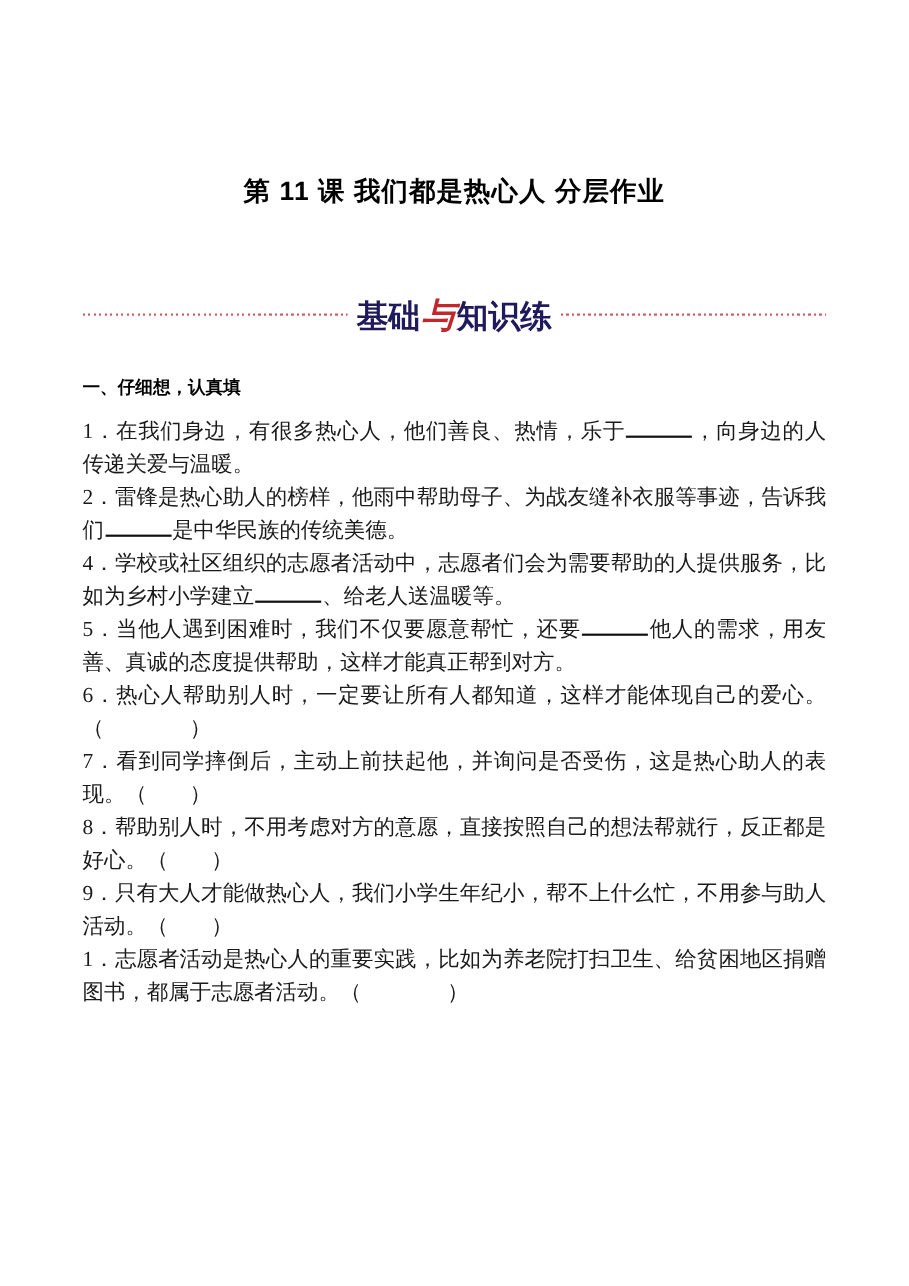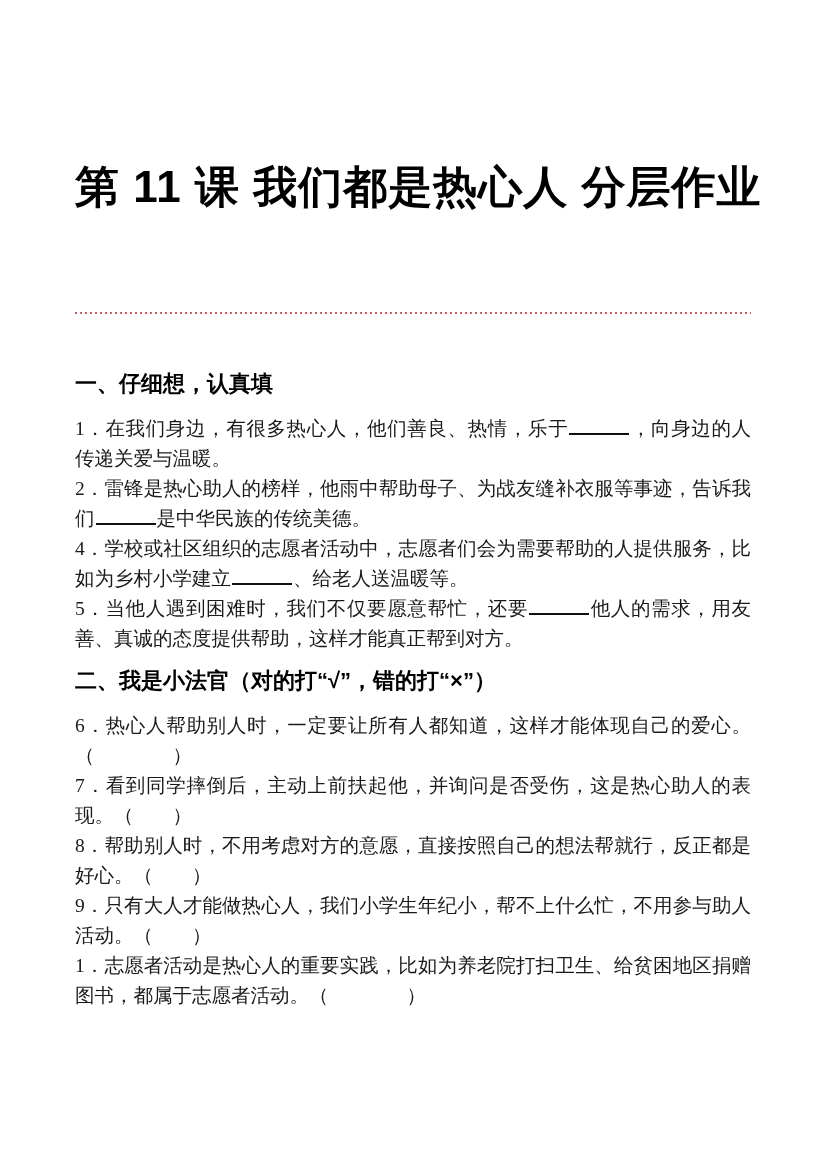--- a/index.html
+++ b/index.html
@@ -17,21 +17,21 @@
     padding: 158px 75px 0 75px;
     overflow: hidden;
     font-family: "Liberation Serif", "DejaVu Serif", serif;
     color: var(--text, #1a1a1a);
   }
   .title {
     margin: 0 0 76px 0;
     text-align: center;
     font-family: "Liberation Sans", "DejaVu Sans", sans-serif;
     font-weight: 900;
-    font-size: 44px;
+    font-size: 24px;
     letter-spacing: 1px;
     color: #000000;
     white-space: nowrap;
   }
   .banner {
     position: relative;
     height: 42px;
     margin-bottom: 34px;
   }
   .banner-line {
@@ -58,21 +58,21 @@
   .banner-sym {
     color: var(--red, #c1272d);
     font-size: 31px;
     padding: 0 1px;
     font-style: italic;
   }
   .section-heading {
     margin: 12px 0 15px 0;
     font-family: "Liberation Sans", "DejaVu Sans", sans-serif;
     font-weight: 800;
-    font-size: 22px;
+    font-size: 16px;
     color: #000000;
   }
   .section-heading:first-child {
     margin-top: 0;
   }
   .question {
     margin: 0;
     font-size: 19.5px;
     line-height: 30px;
     text-align: justify;
@@ -91,28 +91,32 @@
   }
 </style>
 </head>
 <body>
 
 <div class="page" style="--navy: #1f1a5c; --red: #c1272d; --dotline: #cf5b63; --text: #1a1a1a;">
   <h1 class="title">第 11 课 我们都是热心人 分层作业</h1>
 
   <div class="banner">
     <div class="banner-line"></div>
+    <div class="banner-pill">
+      <span>基础</span>
+        <span class="banner-sym">与</span>
+        <span>知识练</span>
+    </div>
   </div>
 
   <div id="content">
       <h2 class="section-heading">一、仔细想，认真填</h2>
       <p class="question"><span>1．在我们身边，有很多热心人，他们善良、热情，乐于</span><span class="blank"></span><span>，向身边的人传递关爱与温暖。</span></p>
       <p class="question"><span>2．雷锋是热心助人的榜样，他雨中帮助母子、为战友缝补衣服等事迹，告诉我们</span><span class="blank"></span><span>是中华民族的传统美德。</span></p>
       <p class="question"><span>4．学校或社区组织的志愿者活动中，志愿者们会为需要帮助的人提供服务，比如为乡村小学建立</span><span class="blank"></span><span>、给老人送温暖等。</span></p>
       <p class="question"><span>5．当他人遇到困难时，我们不仅要愿意帮忙，还要</span><span class="blank"></span><span>他人的需求，用友善、真诚的态度提供帮助，这样才能真正帮到对方。</span></p>
-      <h2 class="section-heading">二、我是小法官（对的打“√”，错的打“×”）</h2>
       <p class="question"><span>6．热心人帮助别人时，一定要让所有人都知道，这样才能体现自己的爱心。</span><span class="answer-slot">（　　　　）</span></p>
       <p class="question"><span>7．看到同学摔倒后，主动上前扶起他，并询问是否受伤，这是热心助人的表现。</span><span class="answer-slot">（　　）</span></p>
       <p class="question"><span>8．帮助别人时，不用考虑对方的意愿，直接按照自己的想法帮就行，反正都是好心。</span><span class="answer-slot">（　　）</span></p>
       <p class="question"><span>9．只有大人才能做热心人，我们小学生年纪小，帮不上什么忙，不用参与助人活动。</span><span class="answer-slot">（　　）</span></p>
       <p class="question"><span>1．志愿者活动是热心人的重要实践，比如为养老院打扫卫生、给贫困地区捐赠图书，都属于志愿者活动。</span><span class="answer-slot">（　　　　）</span></p>
     </div>
 </div>
 
 </body></html>

